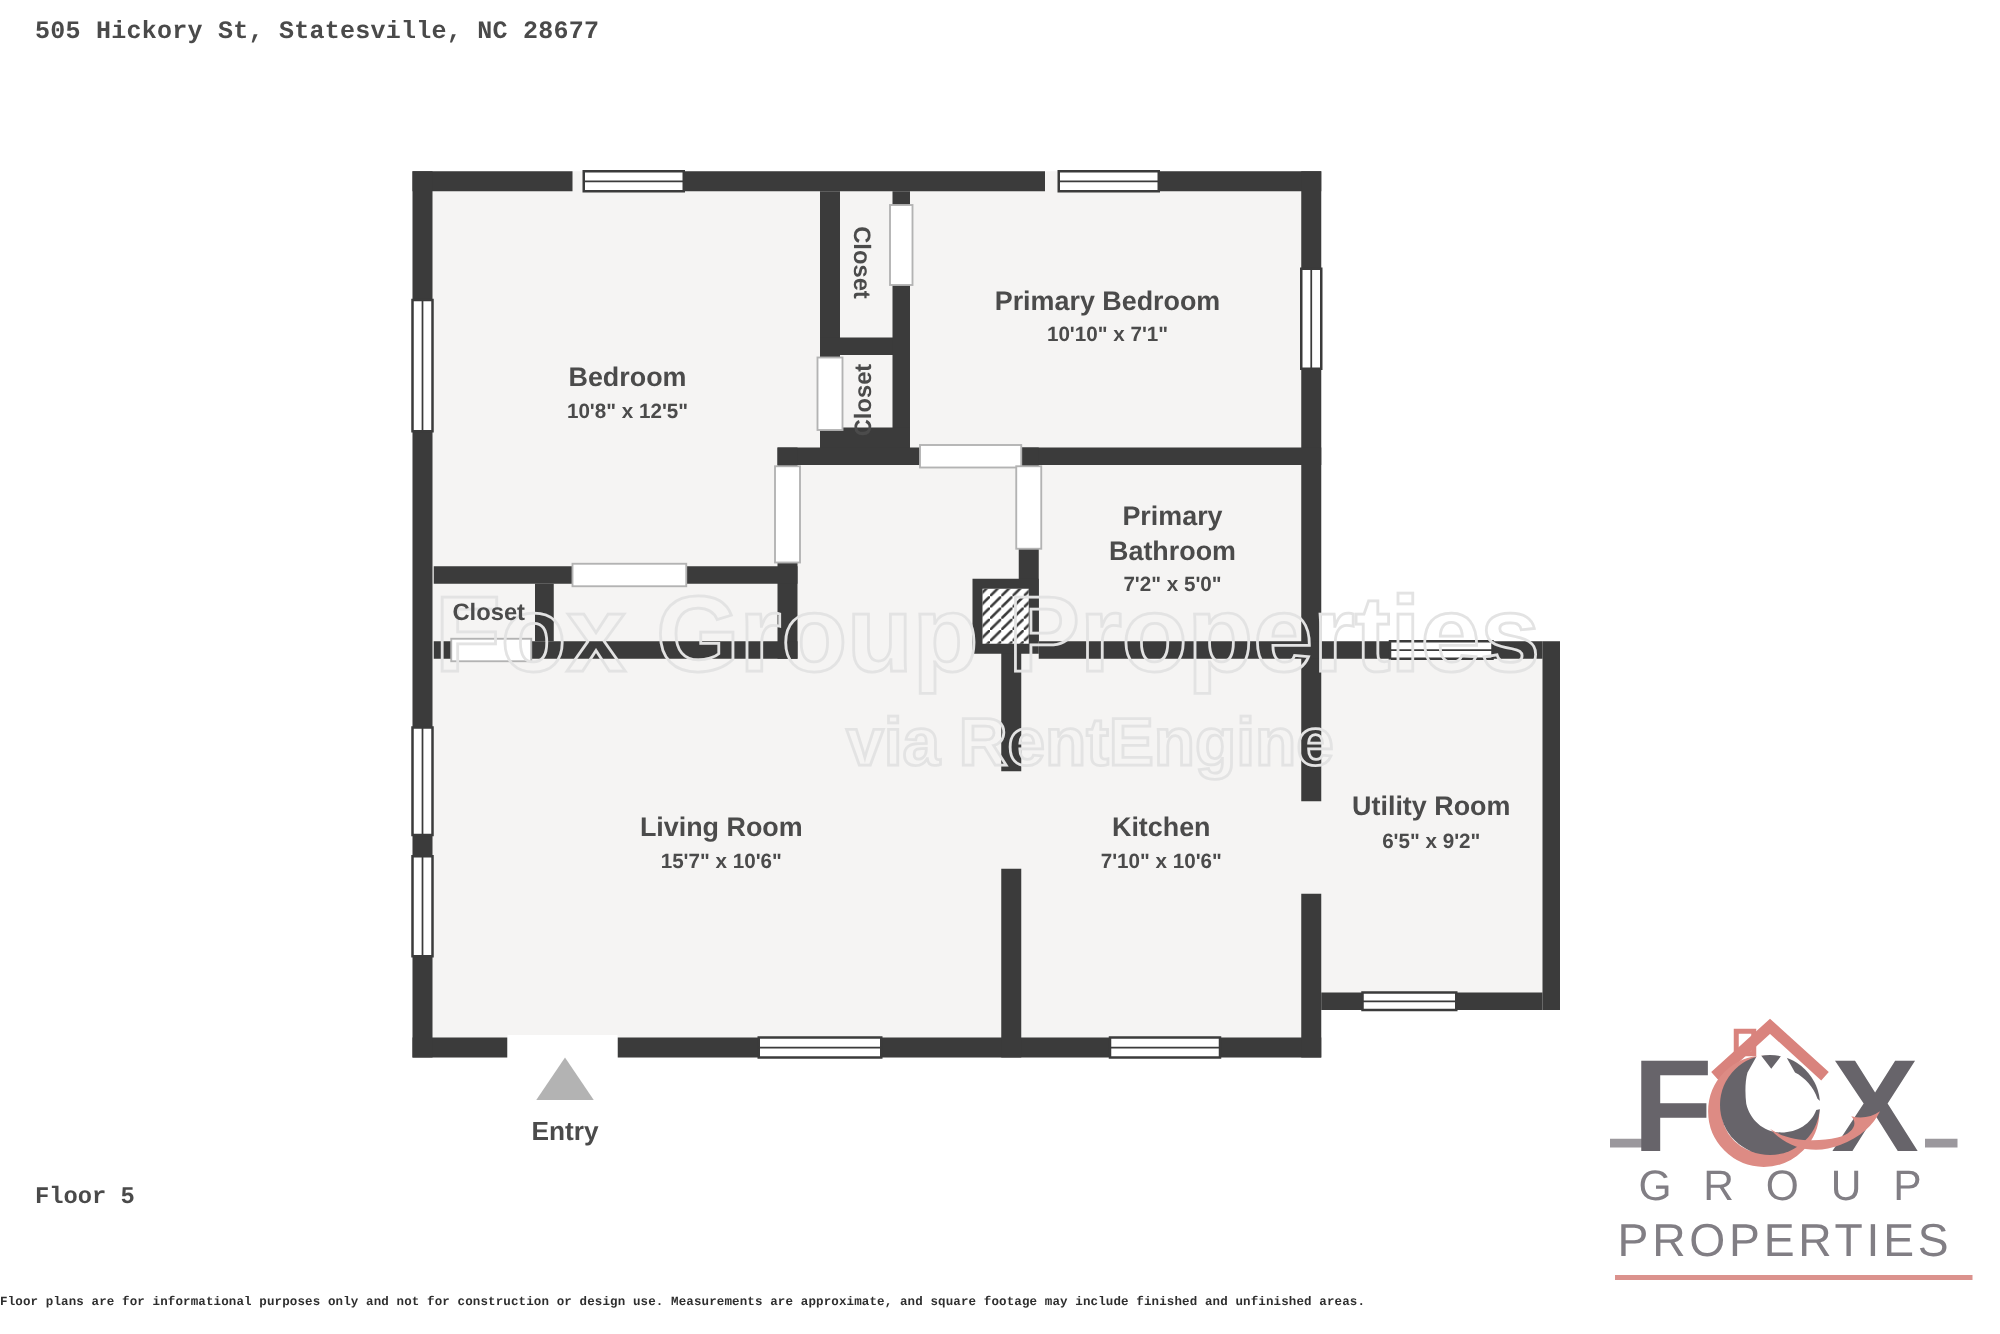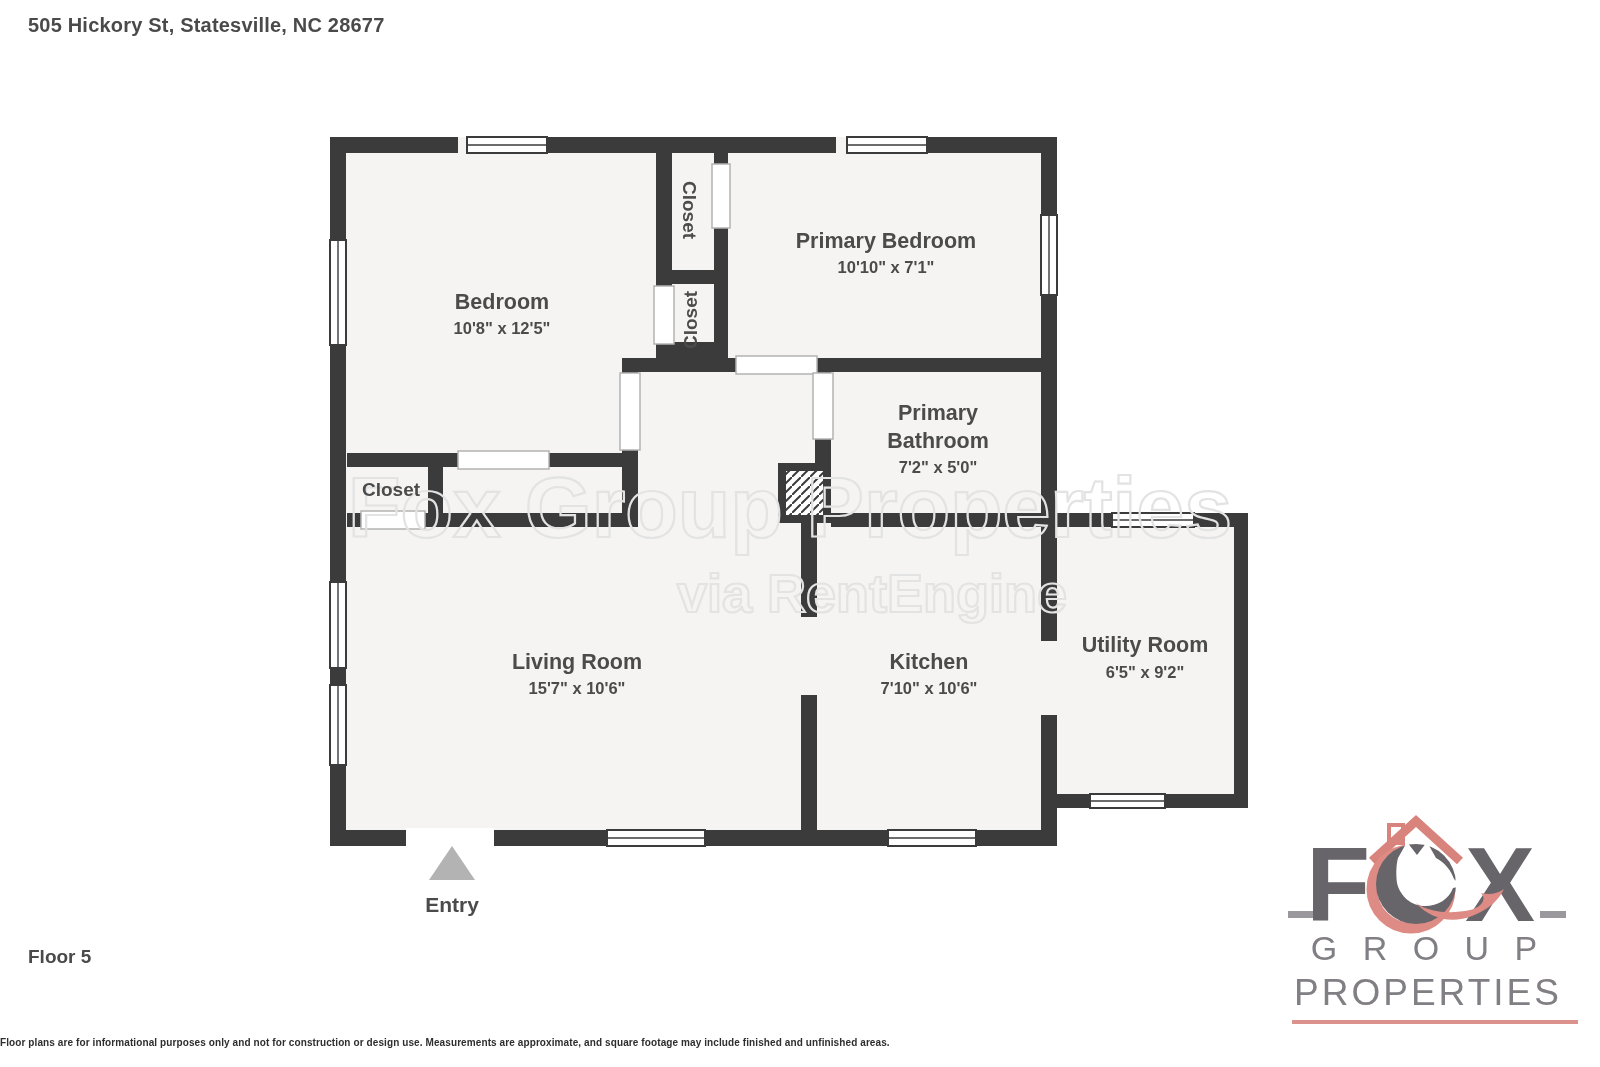--- a/index.html
+++ b/index.html
@@ -1,18 +1,18 @@
 <!DOCTYPE html>
 <html><head>
 <meta charset="utf-8">
 <style>
   html,body{margin:0;padding:0;background:#ffffff;}
   body{width:1600px;height:1067px;position:relative;overflow:hidden;
        font-family:"Liberation Sans",sans-serif;}
-  .lbl{position:absolute;color:#4a4a4a;font-weight:bold;white-space:nowrap;}
+  .lbl{position:absolute;color:#4a4a4a;font-weight:bold;white-space:nowrap;font-family:Liberation Mono, monospace;}
   #title{left:28px;top:14px;font-size:20px;letter-spacing:.2px;}
   #floor-label{left:28px;top:946px;font-size:19px;}
   #disclaimer{left:0;top:1037px;width:1268px;text-align:left;
               font-size:10px;font-weight:bold;color:#2e2e2e;letter-spacing:.1px;}
   svg{position:absolute;left:0;top:0;}
   svg text{font-family:"Liberation Sans",sans-serif;}
   .wall{fill:#3b3b3b;}
   .floor{fill:#f5f4f3;}
   .win{fill:#ffffff;stroke:#3b3b3b;stroke-width:2;}
   .winline{stroke:#3b3b3b;stroke-width:1.4;}

